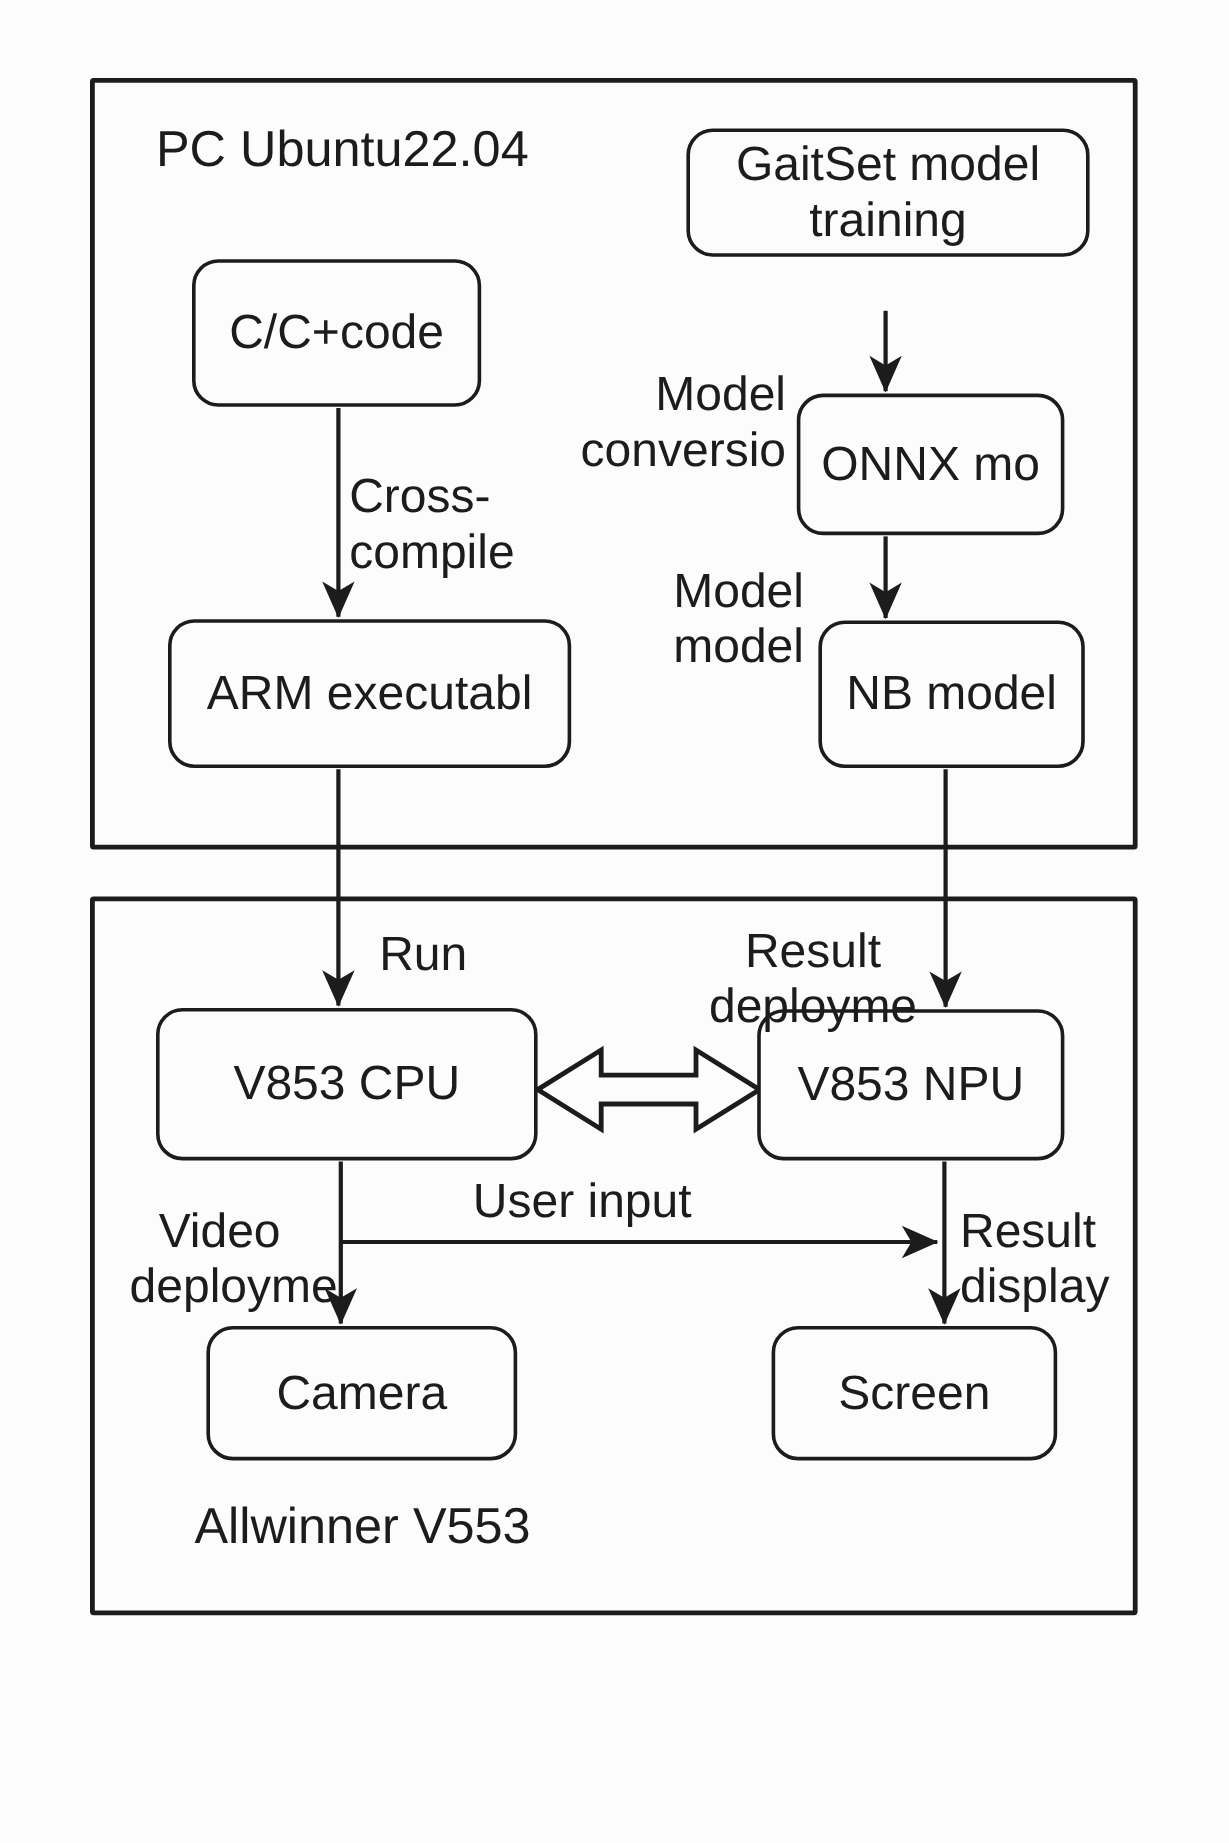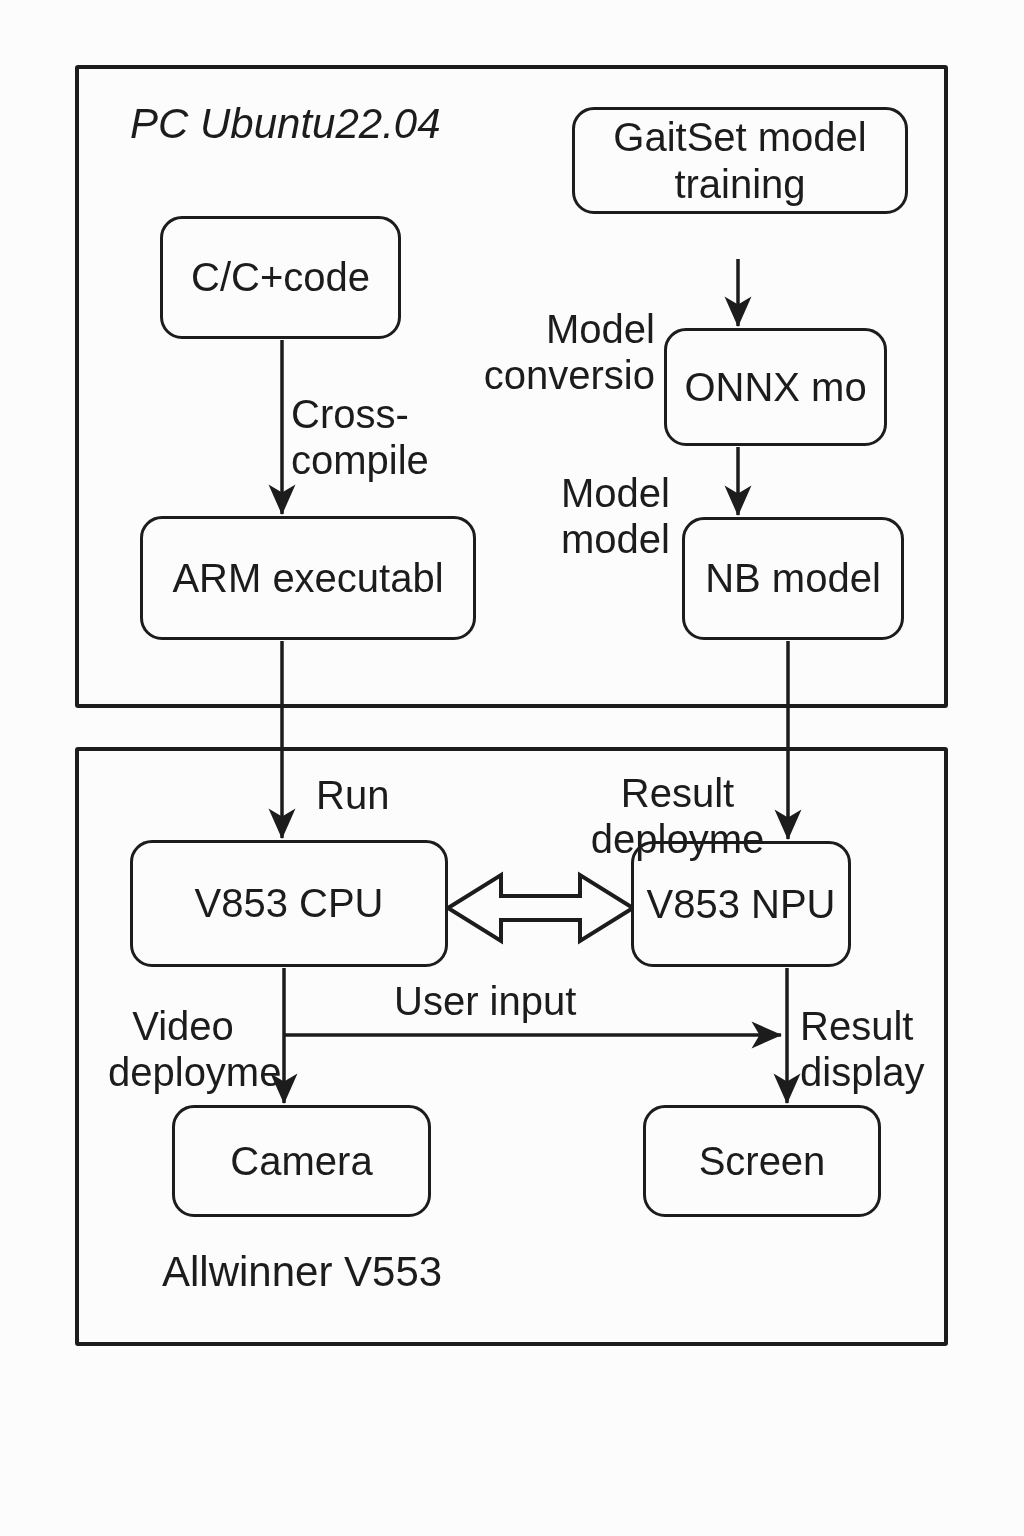--- a/index.html
+++ b/index.html
@@ -72,25 +72,25 @@
     <polygon points="448,908 501,875 501,896 580,896 580,875 633,908 580,941 580,920 501,920 501,941" fill="#fcfcfc" stroke="#1c1c1c" stroke-width="4"></polygon>
   </svg>
 
   <div class="node" style="left:160px;top:216px;width:241px;height:123px;">C/C+code</div>
   <div class="node" style="left:572px;top:107px;width:336px;height:107px;">GaitSet model
 training</div>
   <div class="node" style="left:664px;top:328px;width:223px;height:118px;">ONNX mo</div>
   <div class="node" style="left:682px;top:517px;width:222px;height:123px;">NB model</div>
   <div class="node" style="left:140px;top:516px;width:336px;height:124px;">ARM executabl</div>
   <div class="node" style="left:130px;top:840px;width:318px;height:127px;">V853 CPU</div>
-  <div class="node" style="left:631px;top:841px;width:220px;height:126px;">V853 NPU</div>
+  <div class="node" style="left:631px;top:841px;width:256px;height:126px;">V853 NPU</div>
   <div class="node" style="left:172px;top:1105px;width:259px;height:112px;">Camera</div>
   <div class="node" style="left:643px;top:1105px;width:238px;height:112px;">Screen</div>
 
-  <div class="container-label" style="left:130px;top:100px;font-style:italic;">PC Ubuntu22.04</div>
+  <div class="container-label" style="left:130px;top:100px;">PC Ubuntu22.04</div>
   <div class="container-label" style="left:162px;top:1248px;">Allwinner V553</div>
 
   <div class="elabel" style="left:291px;top:391px;">Cross-
 compile</div>
   <div class="elabel ta-right" style="left:410px;top:306px;width:245px;">Model
 conversio</div>
   <div class="elabel" style="left:561px;top:470px;">Model
 model</div>
   <div class="elabel" style="left:316px;top:772px;">Run</div>
   <div class="elabel ta-center" style="left:575px;top:770px;width:205px;">Result

